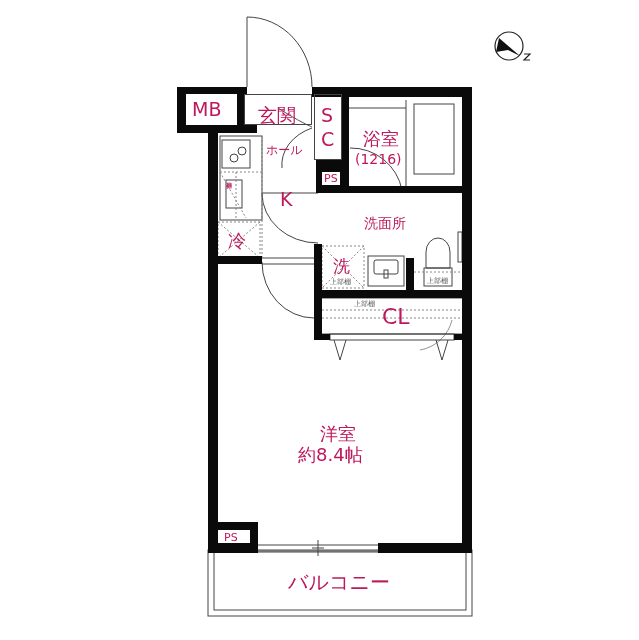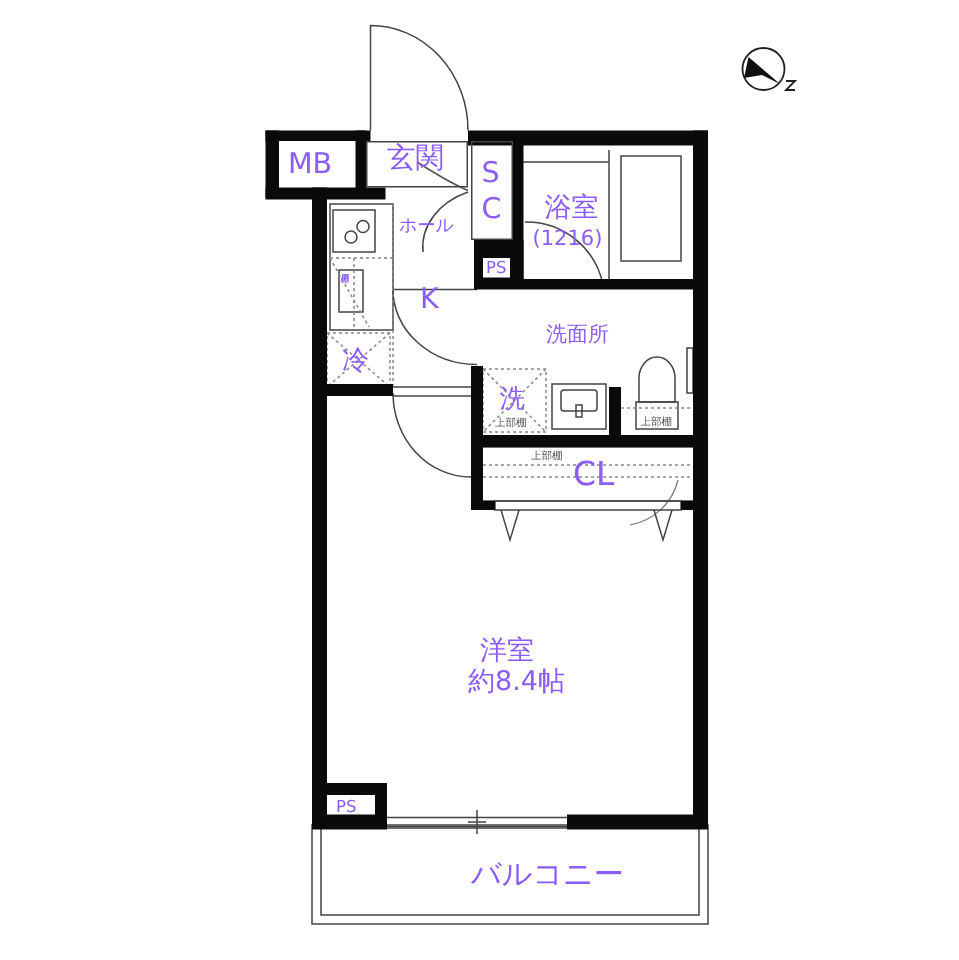--- a/index.html
+++ b/index.html
@@ -1,19 +1,19 @@
 <!DOCTYPE html>
 <html><head>
   <meta charset="utf-8">
   <style>
     html, body { margin: 0; padding: 0; background: #ffffff; }
     body { width: 639px; height: 640px; position: relative; overflow: hidden; font-family: "DejaVu Sans", sans-serif; color: #111; }
     .wall { position: absolute; background: #0a0a0a; }
     .thin { position: absolute; border: 1px solid #444; box-sizing: border-box; }
-    .lbl { position: absolute; white-space: nowrap; color: #8b5cf6; line-height: 1; }
+    .lbl { position: absolute; white-space: nowrap; color: #be185d; line-height: 1; }
     svg { position: absolute; left: 0; top: 0; }
   </style>
 </head>
 <body>
 
 <svg width="639" height="640">
 
   <path d="M247 87 L247 17 A65 70 0 0 1 312 87" fill="none" stroke="#444" stroke-width="1"></path>
 
   <path d="M278 108 Q300 122 312 127" fill="none" stroke="#555" stroke-width="1"></path>
@@ -102,32 +102,32 @@
 <div class="wall" style="left:454px;top:334px;width:18px;height:6px;"></div>
 <div class="wall" style="left:208px;top:543px;width:50px;height:10px;"></div>
 <div class="wall" style="left:208px;top:522px;width:50px;height:8px;"></div>
 <div class="wall" style="left:250px;top:522px;width:8px;height:30px;"></div>
 <div class="wall" style="left:378px;top:543px;width:94px;height:10px;"></div>
 
 <div class="thin" style="left:244px;top:94px;width:68px;height:31px;"></div>
 <div class="thin" style="left:314px;top:94px;width:28px;height:66px;"></div>
 
 <div class="lbl" style="left:192px;top:100px;font-size:19px;">MB</div>
-<div class="lbl" style="left:258px;top:96px;font-size:19px;">玄関</div>
+<div class="lbl" style="left:258px;top:106px;font-size:19px;">玄関</div>
 <div class="lbl" style="left:321px;top:106px;font-size:19px;">S</div>
 <div class="lbl" style="left:321px;top:130px;font-size:19px;">C</div>
 <div class="lbl" style="left:266px;top:144px;font-size:12px;">ホール</div>
 <div class="lbl" style="left:363px;top:130px;font-size:18px;">浴室</div>
 <div class="lbl" style="left:355px;top:152px;font-size:14px;">(1216)</div>
 <div class="lbl" style="left:322px;top:172px;font-size:11px;background:#fff;padding:1px 2px;">PS</div>
 <div class="lbl" style="left:280px;top:190px;font-size:19px;">K</div>
 <div class="lbl" style="left:226px;top:178px;font-size:6px;writing-mode:vertical-rl;">吊戸棚</div>
 <div class="lbl" style="left:228px;top:232px;font-size:18px;">冷</div>
 <div class="lbl" style="left:364px;top:216px;font-size:14px;">洗面所</div>
 <div class="lbl" style="left:333px;top:258px;font-size:17px;">洗</div>
 <div class="lbl" style="left:330px;top:279px;font-size:7px;color:#555;">上部棚</div>
 <div class="lbl" style="left:427px;top:278px;font-size:7px;color:#555;">上部棚</div>
 <div class="lbl" style="left:354px;top:301px;font-size:7px;color:#555;">上部棚</div>
 <div class="lbl" style="left:382px;top:306px;font-size:22px;background:transparent;">CL</div>
 <div class="lbl" style="left:320px;top:425px;font-size:18px;">洋室</div>
-<div class="lbl" style="left:312px;top:446px;font-size:18px;">約8.4帖</div>
+<div class="lbl" style="left:298px;top:446px;font-size:18px;">約8.4帖</div>
 <div class="lbl" style="left:224px;top:532px;font-size:11px;">PS</div>
-<div class="lbl" style="left:288px;top:572px;font-size:20px;margin-left:26px;">バルコニー</div>
+<div class="lbl" style="left:288px;top:572px;font-size:20px;">バルコニー</div>
 
 </body></html>

